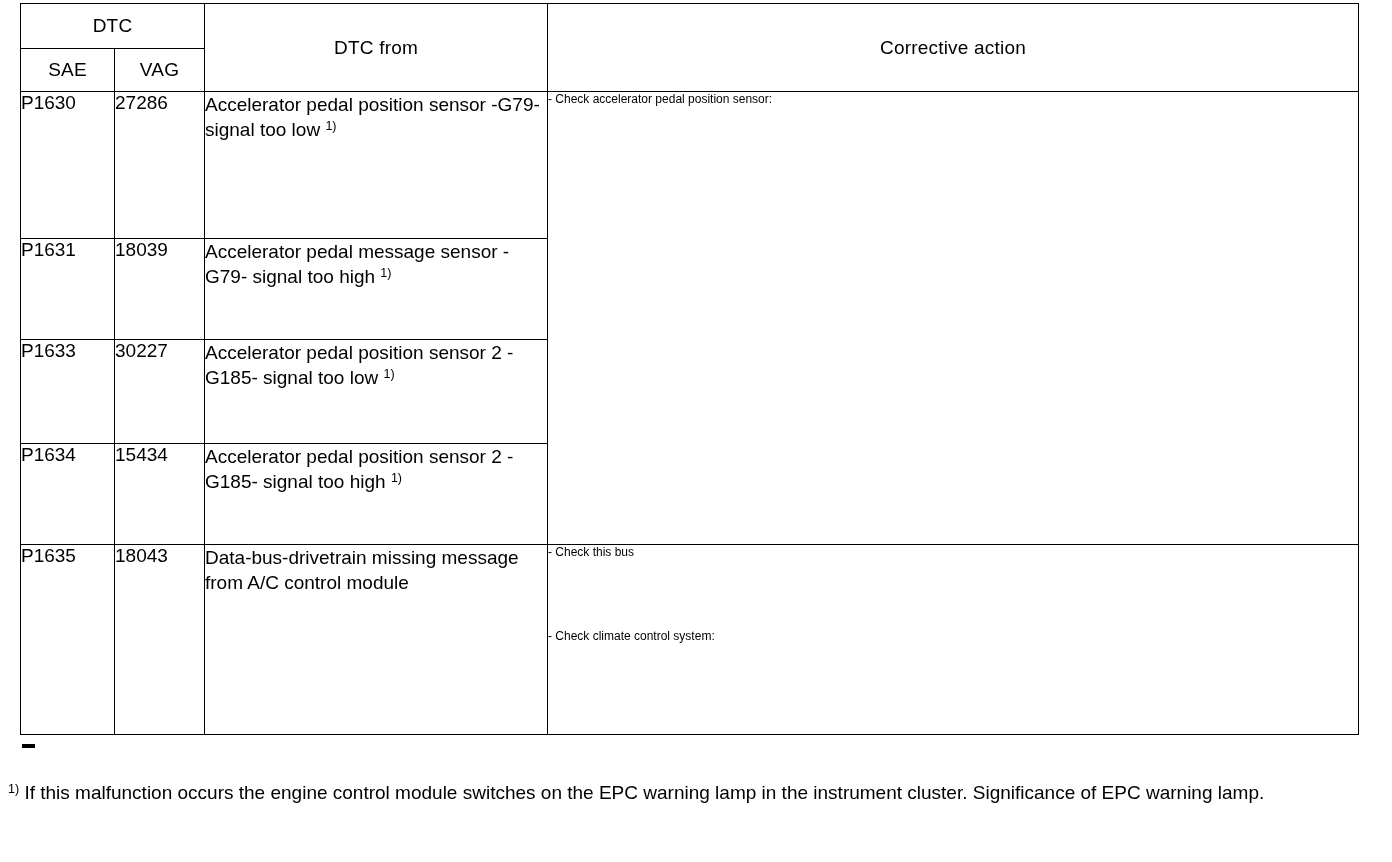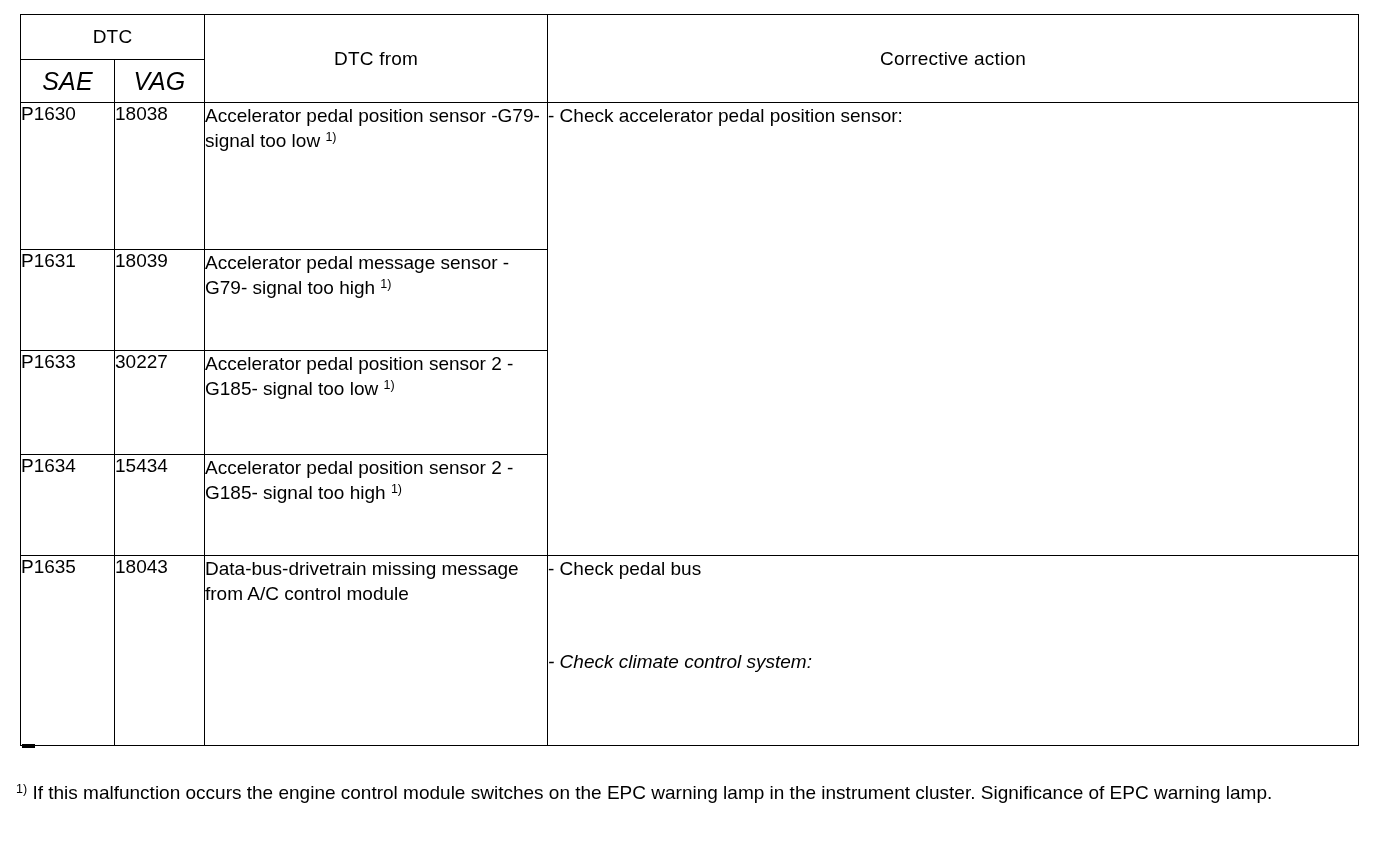--- a/index.html
+++ b/index.html
@@ -19,21 +19,21 @@
     position: relative;
     width: 1392px;
     height: 862px;
     overflow: hidden;
   }
 
   
   .dtc-table {
     position: absolute;
     left: 20px;
-    top: 14px;
+    top: 3px;
     width: 1338px;
     height: 729px;
     border-collapse: collapse;
     table-layout: fixed;
     border-radius: 26px;
   }
   .dtc-table td,
   .dtc-table th {
     border: 1.6px solid #000000;
     padding: 0;
@@ -58,43 +58,42 @@
   .hdr-sub   { height: 42px; }
 
   .hdr-inner {
     display: flex;
     align-items: center;
     justify-content: center;
     height: 100%;
   }
   .hdr-sub .hdr-inner {
     font-weight: normal;
-    font-size: 25px;
-    font-style: italic;
+    font-size: 19px;
   }
 
   .code-cell {
     font-size: 19px;
     padding: 11px 0 0 10px;
     white-space: nowrap;
   }
 
   .text-cell {
     font-size: 19px;
     line-height: 1.32;
     padding: 11px 6px 6px 10px;
   }
 
   .act-cell {
-    font-size: 19px;
+    font-size: 12px;
     line-height: 1.32;
     padding: 22px 6px 6px 12px;
   }
   .act-line { margin: 0; }
-  .act-line + .act-line { margin-top: 68px; font-style: italic; }
+  .act-line + .act-line { margin-top: 68px; }
 
   sup.fn {
     font-size: 12.5px;
     vertical-align: 0.52em;
     line-height: 0;
   }
 
   
   .r1 { height: 147px; }
   .r2 { height: 101px; }
@@ -108,21 +107,21 @@
     left: 22px;
     top: 744px;
     width: 13px;
     height: 4px;
     background: #000000;
   }
 
   
   .footnote {
     position: absolute;
-    left: 16px;
+    left: 8px;
     top: 780px;
     width: 1340px;
     font-size: 19px;
     line-height: 1.42;
   }
   .footnote sup.fn { font-size: 12.5px; }
 </style>
 </head>
 <body>
 
@@ -152,21 +151,21 @@
         <td class="hdr-sub hdr-cell">
           <div class="hdr-inner">SAE</div>
         </td>
         <td class="hdr-sub hdr-cell">
           <div class="hdr-inner">VAG</div>
         </td>
       </tr>
 
       <tr class="r1">
         <td class="code-cell">P1630</td>
-        <td class="code-cell">18038</td>
+        <td class="code-cell">27286</td>
         <td class="text-cell"><span>Accelerator pedal position sensor -G79- signal too low </span><sup class="fn">1)</sup></td>
         <td class="act-cell" rowspan="4">
           <div class="act-line">- Check accelerator pedal position sensor:</div>
         </td>
       </tr>
 
       <tr class="r2">
         <td class="code-cell">P1631</td>
         <td class="code-cell">18039</td>
         <td class="text-cell"><span>Accelerator pedal message sensor -G79- signal too high </span><sup class="fn">1)</sup></td>
@@ -182,21 +181,21 @@
         <td class="code-cell">P1634</td>
         <td class="code-cell">15434</td>
         <td class="text-cell"><span>Accelerator pedal position sensor 2 -G185- signal too high </span><sup class="fn">1)</sup></td>
       </tr>
 
       <tr class="r5">
         <td class="code-cell">P1635</td>
         <td class="code-cell">18043</td>
         <td class="text-cell"><span>Data-bus-drivetrain missing message from A/C control module</span><sup class="fn"></sup></td>
         <td class="act-cell">
-          <div class="act-line">- Check pedal bus</div>
+          <div class="act-line">- Check this bus</div>
           <div class="act-line">- Check climate control system:</div>
         </td>
       </tr>
     </tbody>
   </table>
 
   <div class="corner-tick"></div>
 
   <div class="footnote"><sup class="fn">1)</sup><span> If this malfunction occurs the engine control module switches on the EPC warning lamp in the instrument cluster. Significance of EPC warning lamp.</span></div>
 

